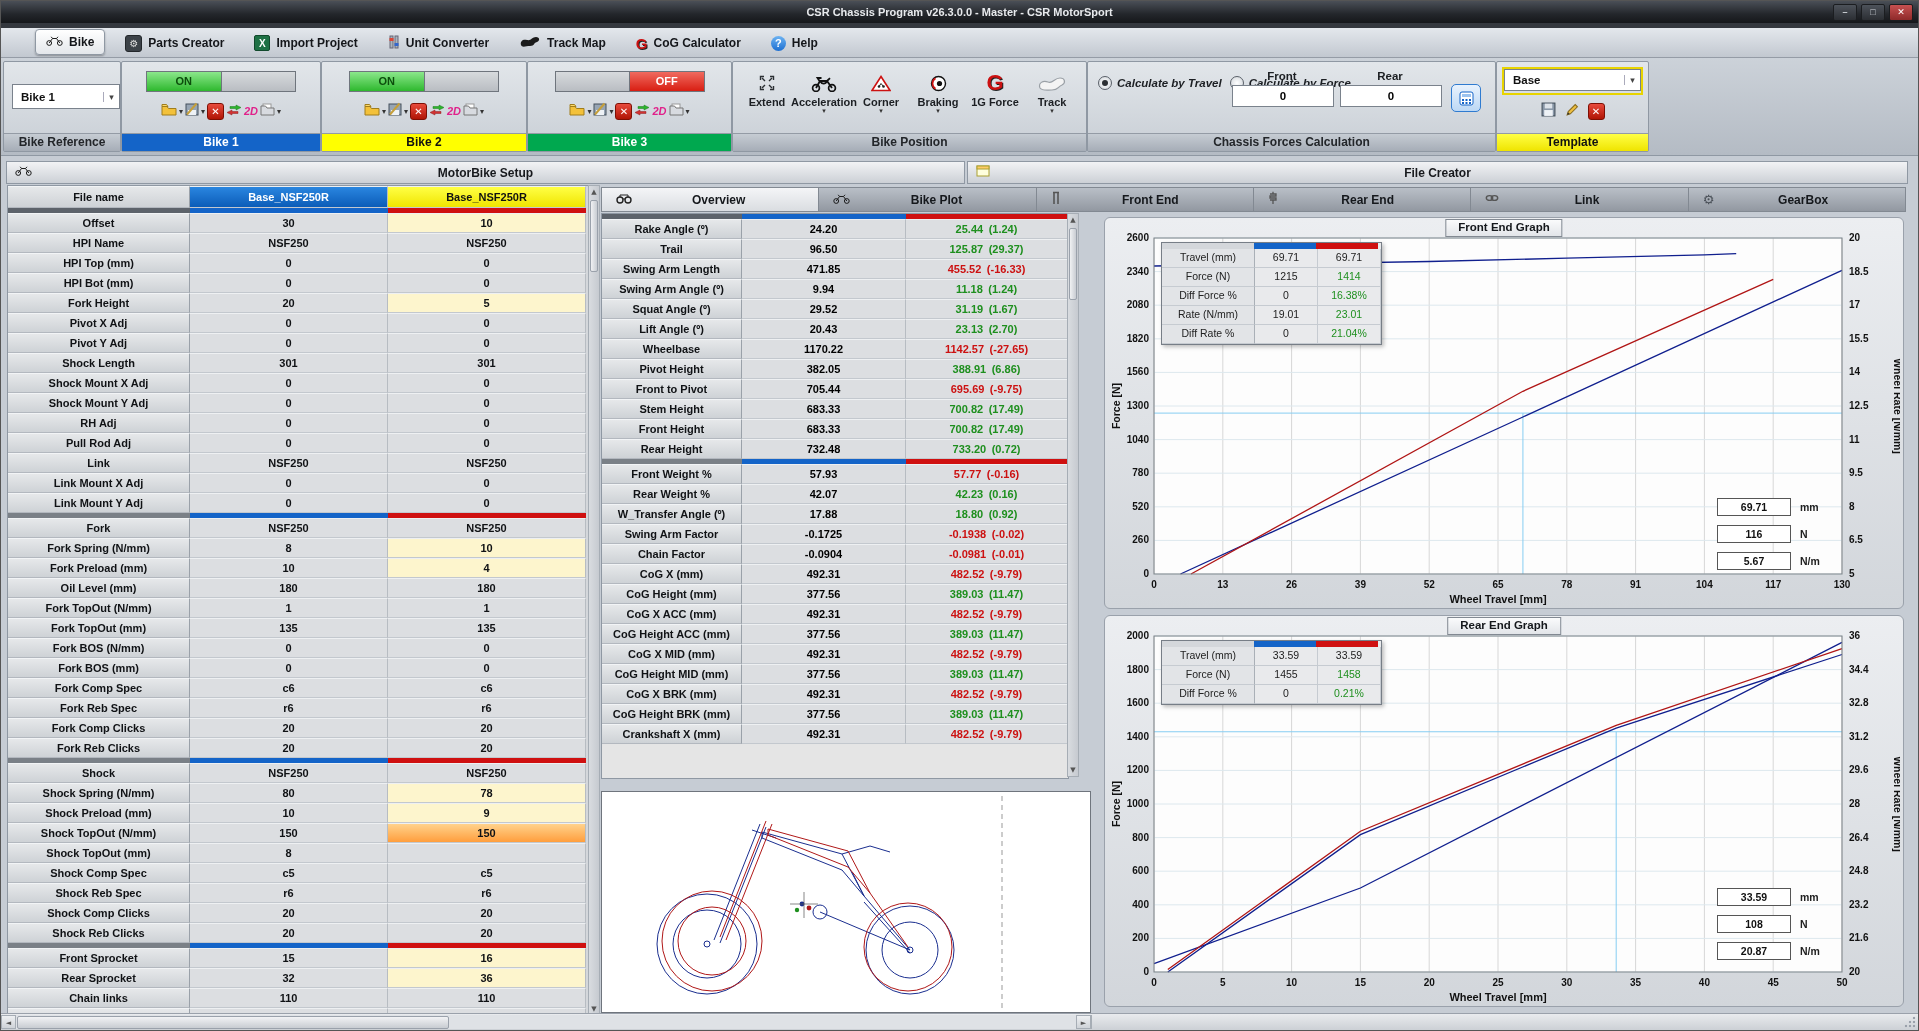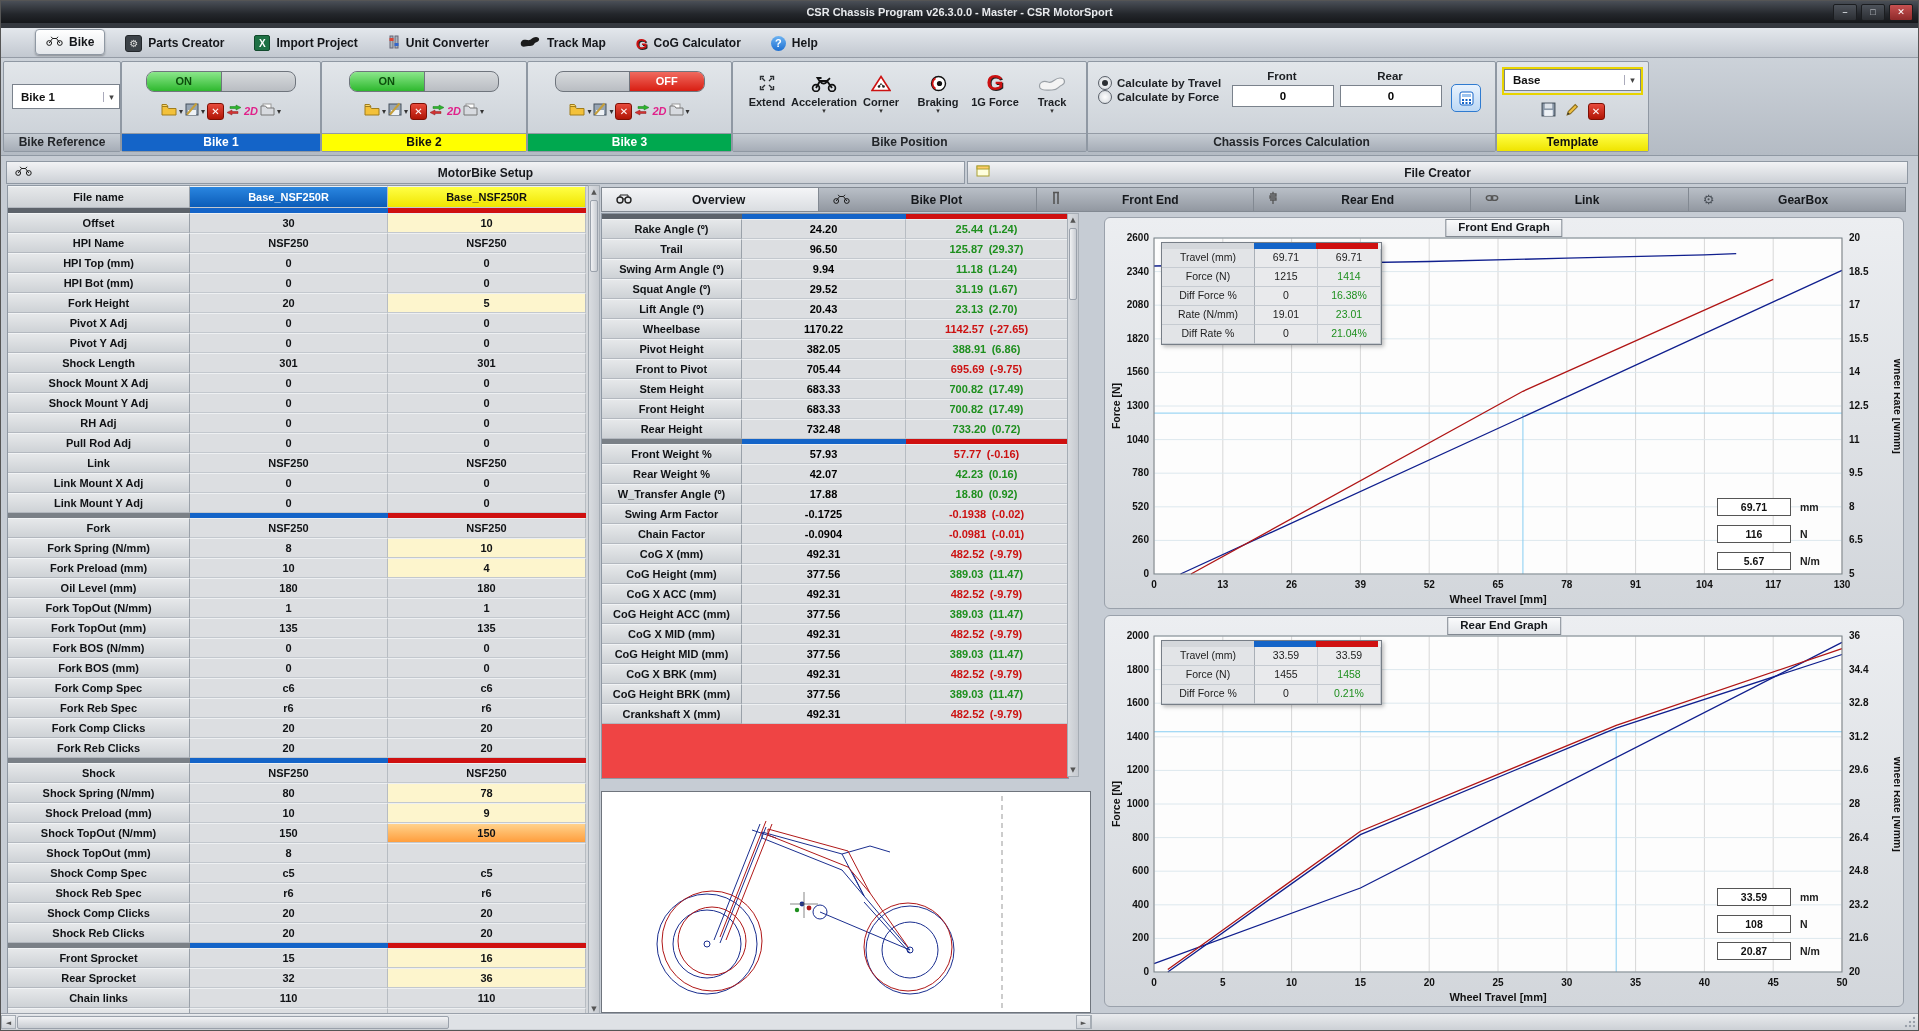--- a/index.html
+++ b/index.html
@@ -19,21 +19,21 @@
   .xls{display:inline-flex;width:14px;height:14px;background:#1e7145;color:#fff;font-size:10px;font-weight:bold;align-items:center;justify-content:center;border:1px solid #11492c;border-radius:2px;}
   .gmark{color:#cc1111;font-weight:bold;font-size:15px;text-shadow:1px 1px 0 #222;}
   .gmark.big{font-size:22px;}
   .help-c{display:inline-flex;width:15px;height:15px;border-radius:50%;background:linear-gradient(#6db3f2,#1d6fd1);color:#fff;font-size:11px;font-weight:bold;align-items:center;justify-content:center;}
   
   .ribbon{position:absolute;left:0;top:56px;width:100%;height:97px;background:linear-gradient(#ccd2d9,#b4bbc4);border-top:1px solid #959ca6;border-bottom:1px solid #8f98a3;}
   .rgroup{position:absolute;top:3px;bottom:3px;border:1px solid #8f98a3;background:linear-gradient(#e2e6ea,#c8ced5);border-radius:2px;}
   .glabel{position:absolute;left:0;right:0;bottom:0;height:17px;line-height:17px;text-align:center;font-size:12px;font-weight:bold;color:#23262a;background:linear-gradient(#c6ccd3,#a6adb7);border-top:1px solid #949ba5;}
   .combo{position:absolute;background:#fff;border:1px solid #7a828c;display:flex;align-items:center;font-size:11.5px;font-weight:bold;padding-left:8px;color:#111;cursor:pointer;}
   .combo .car{margin-left:auto;width:15px;text-align:center;color:#444;border-left:1px solid #aab;font-size:9px;}
-  .toggle{position:absolute;top:9px;left:50%;transform:translateX(-50%);width:148px;height:19px;border:1px solid #6f757d;border-radius:8px;display:flex;overflow:hidden;cursor:pointer;background:linear-gradient(#d7dadd,#b9bdc2);}
+  .toggle{position:absolute;top:9px;left:50%;transform:translateX(-50%);width:148px;height:19px;border:1px solid #6f757d;border-radius:0;display:flex;overflow:hidden;cursor:pointer;background:linear-gradient(#d7dadd,#b9bdc2);}
   .tg-seg{flex:1;font-size:11px;font-weight:bold;text-align:center;line-height:18px;}
   .tg-on{background:linear-gradient(#8be78b,#2eb82e);color:#0c4d0c;border-right:1px solid #6f757d;}
   .tg-off{background:linear-gradient(#f06a5f,#d81e12);color:#fff;border-left:1px solid #6f757d;}
   .icon-row{position:absolute;top:40px;left:0;right:0;display:flex;align-items:center;justify-content:center;gap:2px;}
   .tinycar{font-size:8px;color:#333;}
   .redx{display:inline-flex;width:15px;height:15px;background:linear-gradient(#e84a3c,#b01505);border:1px solid #7e0f04;border-radius:3px;color:#fff;font-size:10px;font-weight:bold;align-items:center;justify-content:center;font-family:"DejaVu Sans",sans-serif;}
   .d2{color:#e0218a;font-weight:bold;font-style:italic;font-size:11px;}
   .pos-row{position:absolute;top:8px;left:6px;right:6px;display:flex;justify-content:space-between;}
   .pos-btn{width:56px;display:flex;flex-direction:column;align-items:center;cursor:pointer;}
   .pos-ic{height:26px;display:flex;align-items:center;justify-content:center;}
@@ -71,21 +71,21 @@
   .tsep .s3{width:198px;background:#cf1010;}
   .vscroll{position:absolute;width:12px;background:linear-gradient(90deg,#d9dce0,#c6cad0);border:1px solid #a6adb5;box-sizing:border-box;}
   .vscroll .thumb{position:absolute;left:1px;right:1px;top:14px;height:70px;background:linear-gradient(90deg,#f0f1f3,#c8ccd2);border:1px solid #9aa1ab;border-radius:2px;}
   .vscroll .ar{position:absolute;left:0;right:0;height:12px;font-size:7px;text-align:center;line-height:12px;color:#555;}
   
   .ctabs{position:absolute;left:600px;top:186px;width:1305px;height:25px;display:flex;}
   .ctab{flex:1;display:flex;align-items:center;gap:7px;padding-left:14px;font-size:12px;font-weight:bold;color:#15181c;background:linear-gradient(#b9bfc7,#9298a1);border:1px solid #828992;border-left:none;cursor:pointer;}
   .ctab:first-child{border-left:1px solid #828992;}
   .ctab.active{background:linear-gradient(#f4f5f7,#dadde1);}
   
-  .mtable{position:absolute;left:600px;top:212px;width:466px;height:564px;overflow:hidden;border:1px solid #8f98a3;background:#ef4444;}
+  .mtable{position:absolute;left:600px;top:212px;width:466px;height:564px;overflow:hidden;border:1px solid #8f98a3;background:#e5e5e5;}
   .mtable .tl{width:140px;}
   .mtable .tv1{width:164px;}
   .mtable .tv2{width:162px;}
   .mtable .tvx{box-sizing:border-box;text-align:center;font-size:11px;font-weight:bold;background:#dcdee1;border-right:1px solid #b7bcc2;border-bottom:1px solid #c3c8ce;border-top:1px solid #eef0f2;line-height:18px;height:20px;}
   .mtable .up{color:#1e8f1e;}
   .mtable .down{color:#cc1111;}
   .mtable .tstrip .s1{width:140px;}
   .mtable .tstrip .s2{width:164px;}
   .mtable .tstrip .s3{width:162px;}
   .mtable .tsep .s1{width:140px;}
@@ -344,21 +344,21 @@
                 <path d="M3 13 C1 8 6 5 11 7 C16 9 17 3 23 3 C28 3 29 8 25 10 C20 12 22 15 15 15 C9 15 5 16 3 13 Z" fill="#f4f4f4" stroke="#9aa0a6" stroke-width="1.2"></path>
               </svg>
             </div>
             <div class="pos-lb">Track</div>
             <div class="pos-car uicon">▾</div>
           </div>
         </div>
       <div class="glabel">Bike Position</div>
     </div>
     <div class="rgroup" style="left:1086px;width:407px;">
-      <div style="position:absolute;left:10px;top:14px;display:flex;flex-direction:column;">
+      <div style="position:absolute;left:10px;top:14px;display:flex;gap:8px;font-style:italic;">
         <div class="radio-row">
           <span class="rdot sel"></span>
           <span>Calculate by Travel</span>
         </div>
         <div class="radio-row">
           <span class="rdot"></span>
           <span>Calculate by Force</span>
         </div>
       </div>
       <div class="fr-field" style="left:144px;">
@@ -707,20 +707,25 @@
       </div>
       <div class="trow">
         <div class="tl">Rake Angle (º)</div>
         <div class="tvx tv1">24.20</div>
         <div class="tvx tv2 up">25.44 (1.24)</div>
       </div>
       <div class="trow">
         <div class="tl">Trail</div>
         <div class="tvx tv1">96.50</div>
         <div class="tvx tv2 up">125.87 (29.37)</div>
+      </div>
+      <div class="trow">
+        <div class="tl">Swing Arm Length</div>
+        <div class="tvx tv1">471.85</div>
+        <div class="tvx tv2 down">455.52 (-16.33)</div>
       </div>
       <div class="trow">
         <div class="tl">Swing Arm Angle (º)</div>
         <div class="tvx tv1">9.94</div>
         <div class="tvx tv2 up">11.18 (1.24)</div>
       </div>
       <div class="trow">
         <div class="tl">Squat Angle (º)</div>
         <div class="tvx tv1">29.52</div>
         <div class="tvx tv2 up">31.19 (1.67)</div>

